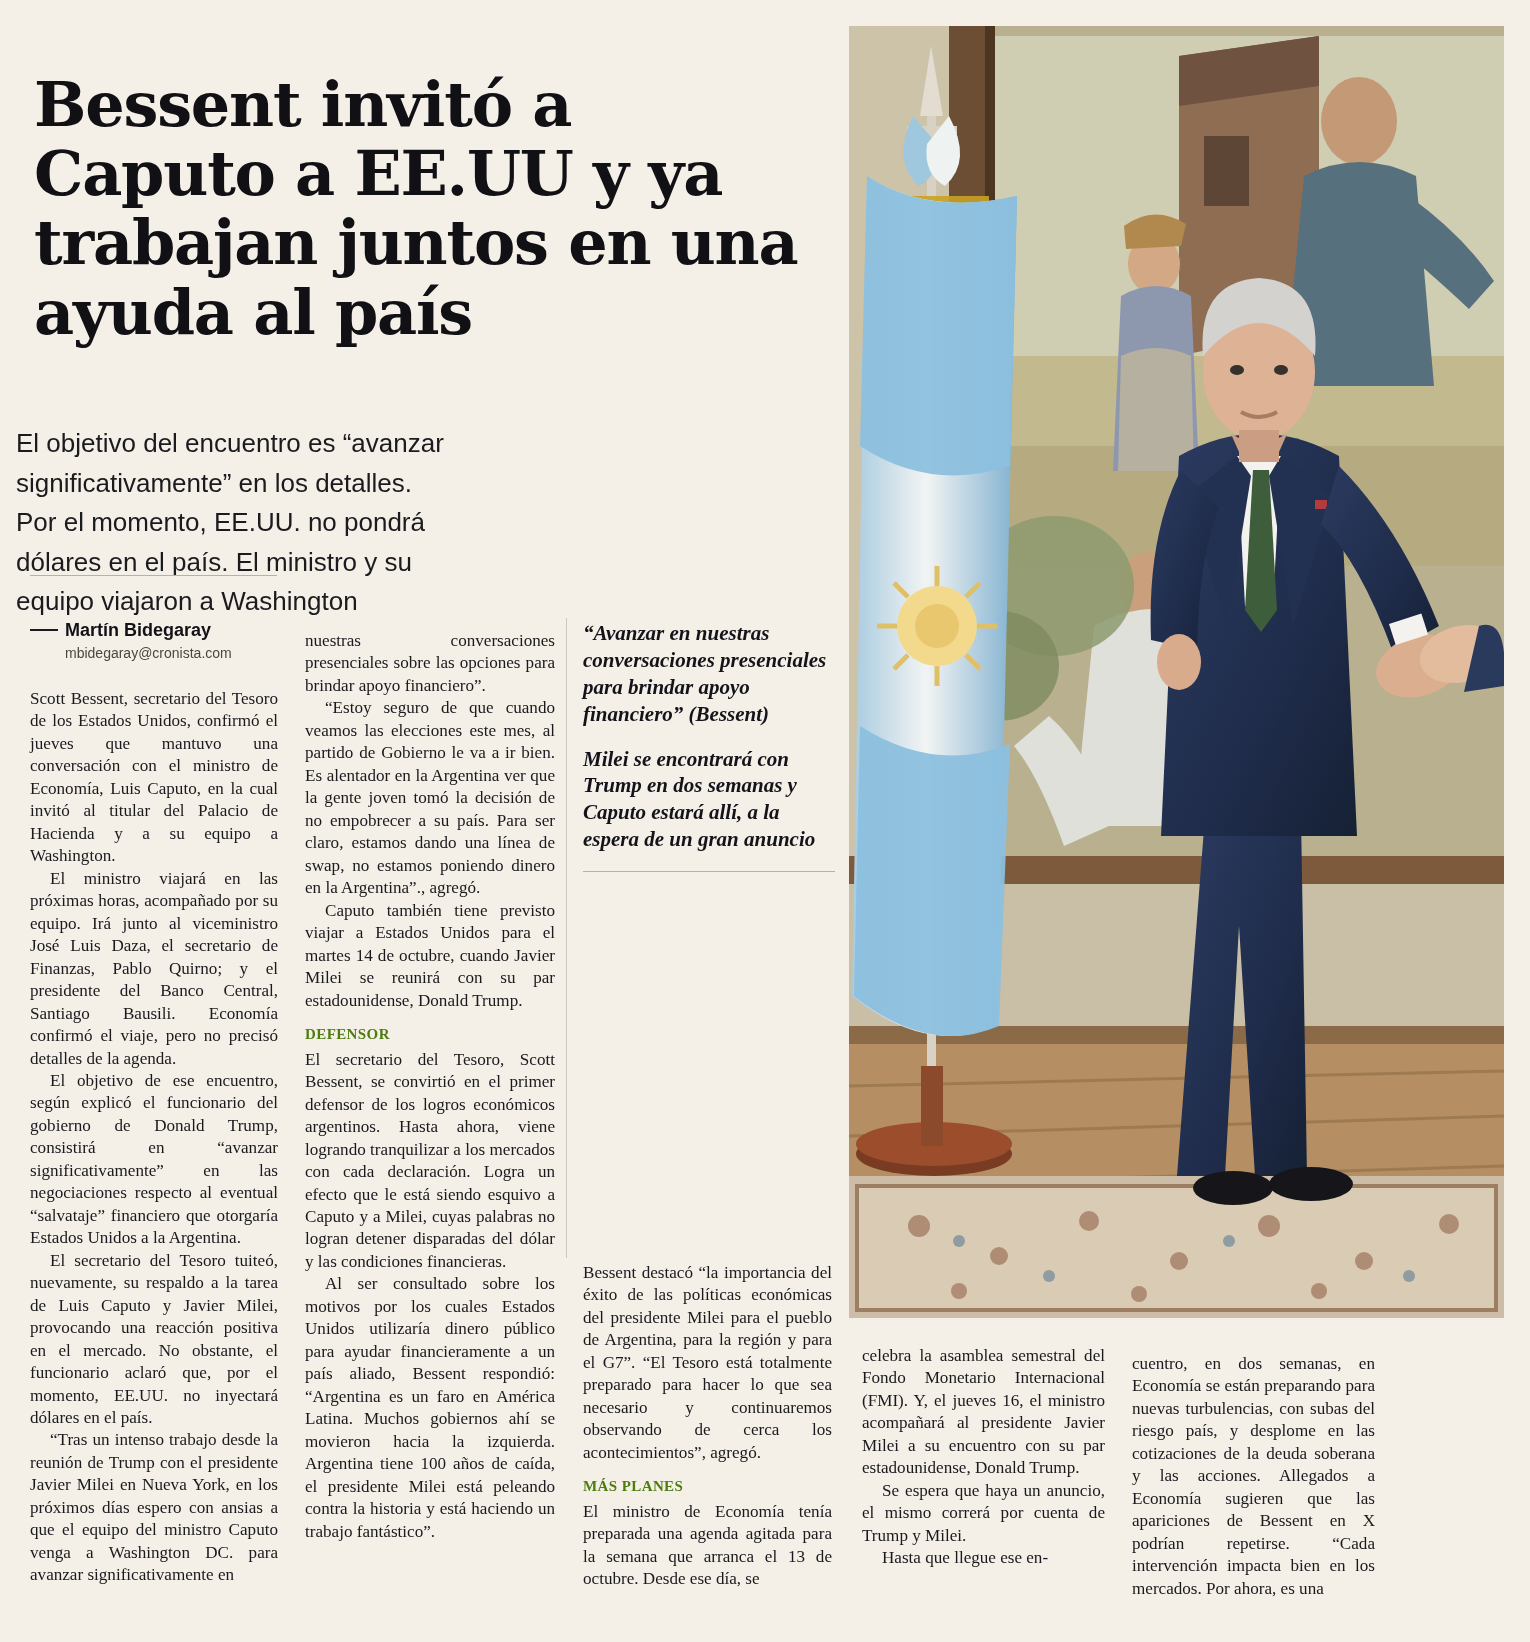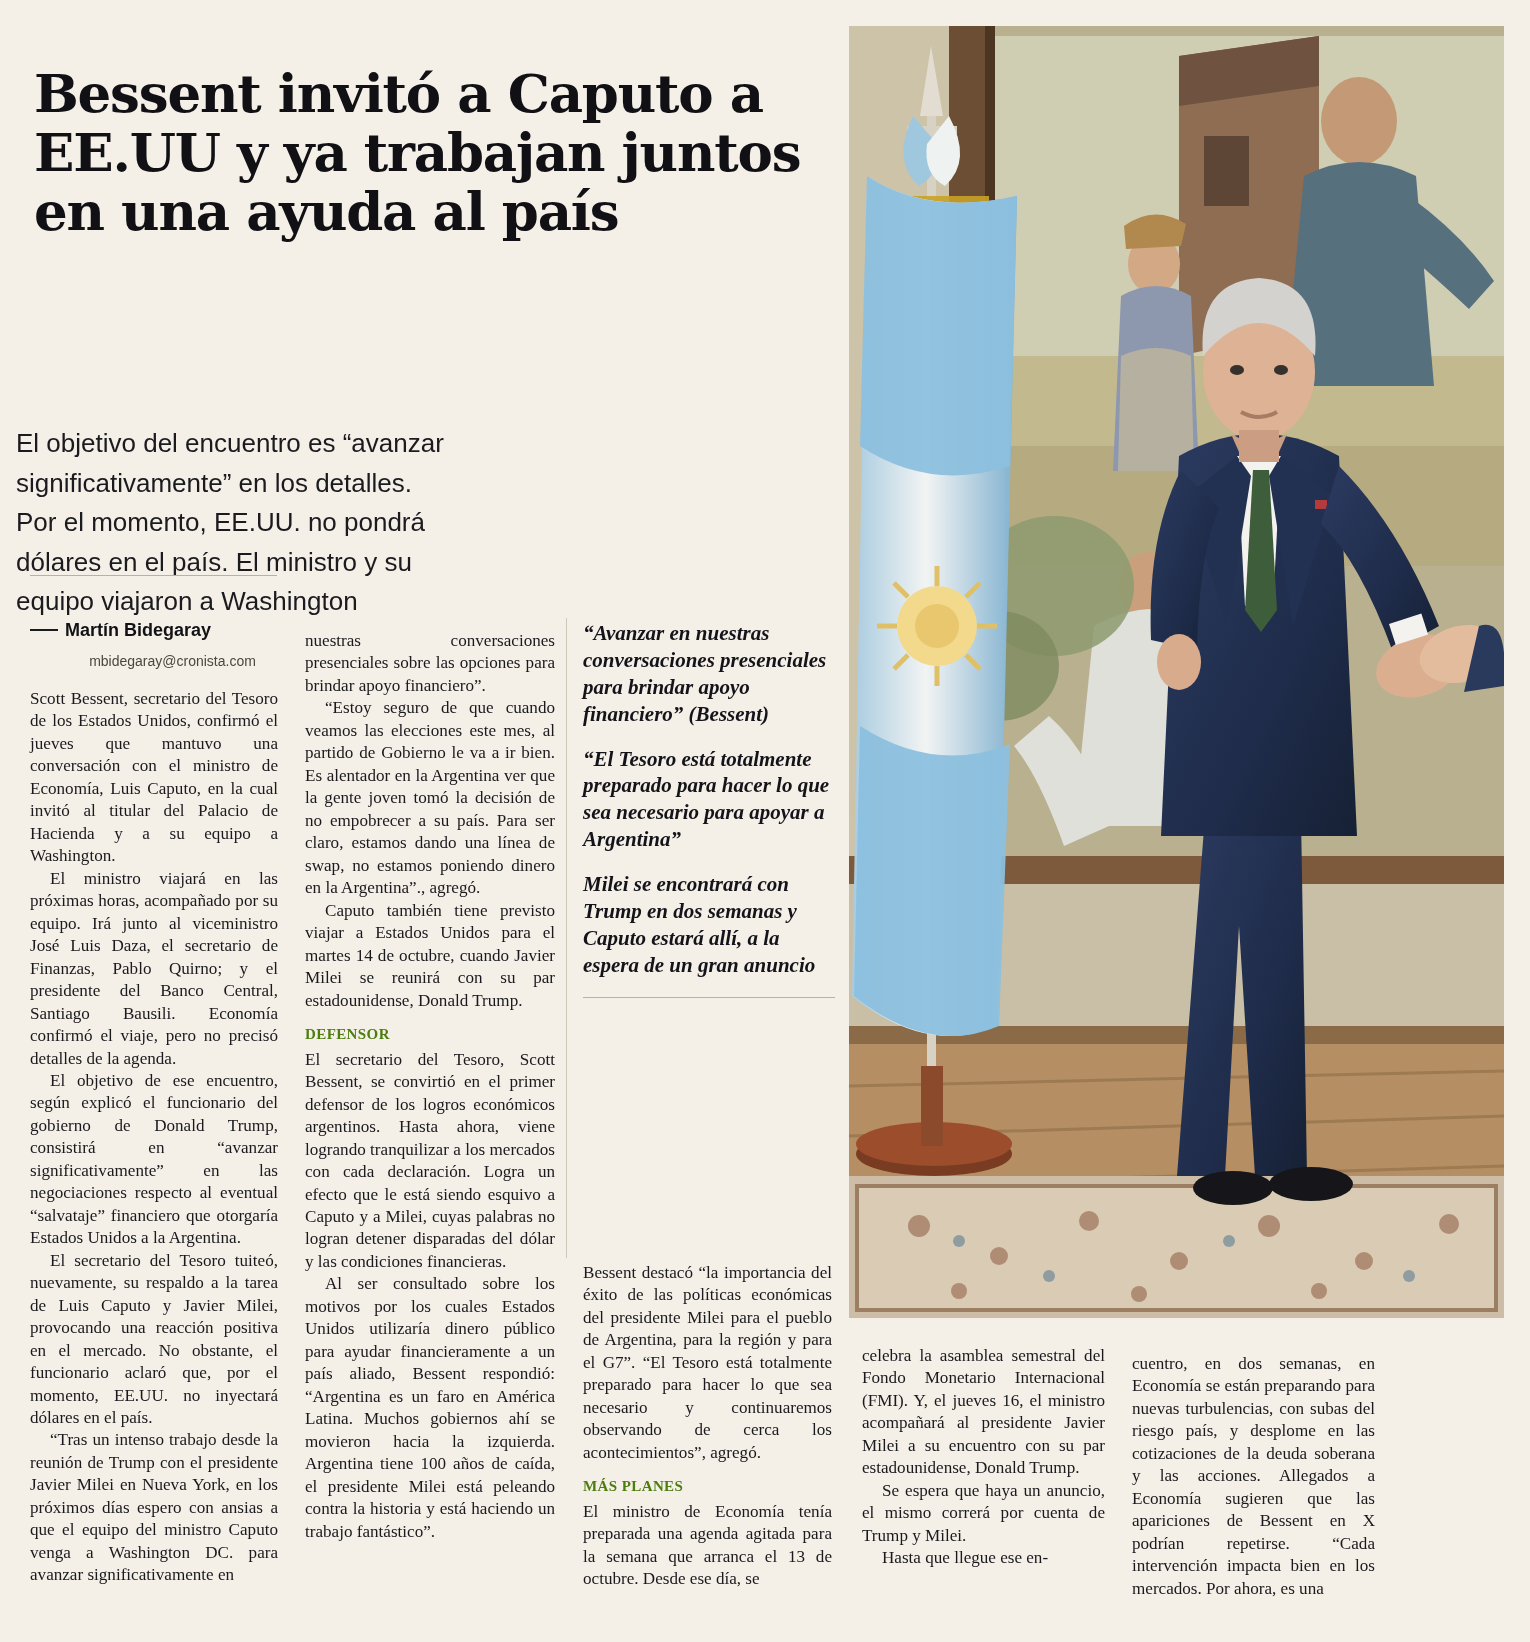--- a/index.html
+++ b/index.html
@@ -20,21 +20,21 @@
   }
 
   
   .headline{
     position:absolute;
     left:34px;
     top:28px;
     width:790px;
     font-family:"DejaVu Serif", serif;
     font-weight:700;
-    font-size:53px;
+    font-size:62px;
     line-height:1.12;
     letter-spacing:-1.2px;
     color:#111014;
   }
   .standfirst{
     position:absolute;
     left:16px;
     top:424px;
     width:430px;
     font-family:"Liberation Sans", sans-serif;
@@ -69,26 +69,25 @@
     margin-bottom:4px;
   }
   .byline .name{
     font-family:"Liberation Sans", sans-serif;
     font-weight:700;
     font-size:18px;
     color:#121115;
   }
   .byline .email{
     display:block;
-    margin-top:12px;
+    margin-top:4px;
     margin-left:35px;
     font-family:"Liberation Sans", sans-serif;
     font-size:14px;
     color:#4a4740;
-    text-align:center;
   }
 
   
   .col{
     position:absolute;
     font-size:17.1px;
     line-height:1.315;
     text-align:justify;
     text-justify:inter-word;
     hyphens:auto;
@@ -179,21 +178,20 @@
     <p class="first">nuestras conversaciones presenciales sobre las opciones para brindar apoyo financiero”.</p>
     <p>“Estoy seguro de que cuando veamos las elecciones este mes, al partido de Gobierno le va a ir bien. Es alentador en la Argentina ver que la gente joven tomó la decisión de no empobrecer a su país. Para ser claro, estamos dando una línea de swap, no estamos poniendo dinero en la Argentina”., agregó.</p>
     <p>Caputo también tiene previsto viajar a Estados Unidos para el martes 14 de octubre, cuando Javier Milei se reunirá con su par estadounidense, Donald Trump.</p>
     <h4>DEFENSOR</h4>
     <p class="first">El secretario del Tesoro, Scott Bessent, se convirtió en el primer defensor de los logros económicos argentinos. Hasta ahora, viene logrando tranquilizar a los mercados con cada declaración. Logra un efecto que le está siendo esquivo a Caputo y a Milei, cuyas palabras no logran detener disparadas del dólar y las condiciones financieras.</p>
     <p>Al ser consultado sobre los motivos por los cuales Estados Unidos utilizaría dinero público para ayudar financieramente a un país aliado, Bessent respondió: “Argentina es un faro en América Latina. Muchos gobiernos ahí se movieron hacia la izquierda. Argentina tiene 100 años de caída, el presidente Milei está peleando contra la historia y está haciendo un trabajo fantástico”.</p>
   </div>
 
   <div class="pullquotes">
     <div class="pq">“Avanzar en nuestras conversaciones presenciales para brindar apoyo financiero” (Bessent)</div>
-    <div class="pq">“El Tesoro está totalmente preparado para hacer lo que sea necesario para apoyar a Argentina”</div>
     <div class="pq">Milei se encontrará con Trump en dos semanas y Caputo estará allí, a la espera de un gran anuncio</div>
     <div class="pq-rule"></div>
   </div>
 
   <div class="col" id="col3a">
     <p class="first">Bessent destacó “la importancia del éxito de las políticas económicas del presidente Milei para el pueblo de Argentina, para la región y para el G7”. “El Tesoro está totalmente preparado para hacer lo que sea necesario y continuaremos observando de cerca los acontecimientos”, agregó.</p>
     <h4>MÁS PLANES</h4>
     <p class="first">El ministro de Economía tenía preparada una agenda agitada para la semana que arranca el 13 de octubre. Desde ese día, se</p>
   </div>
 

